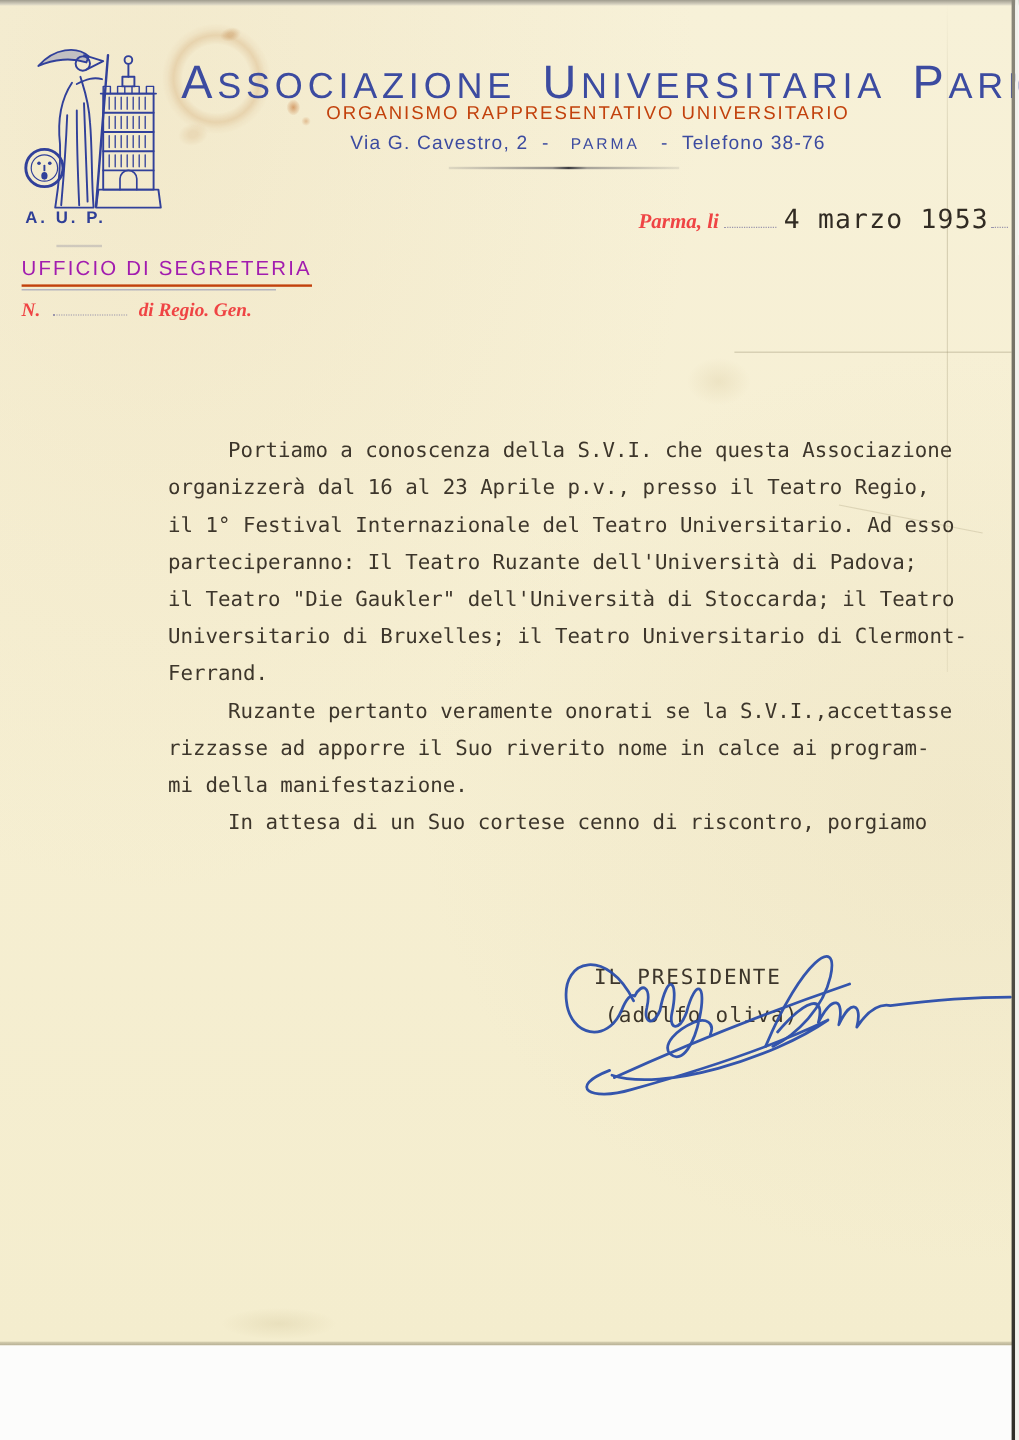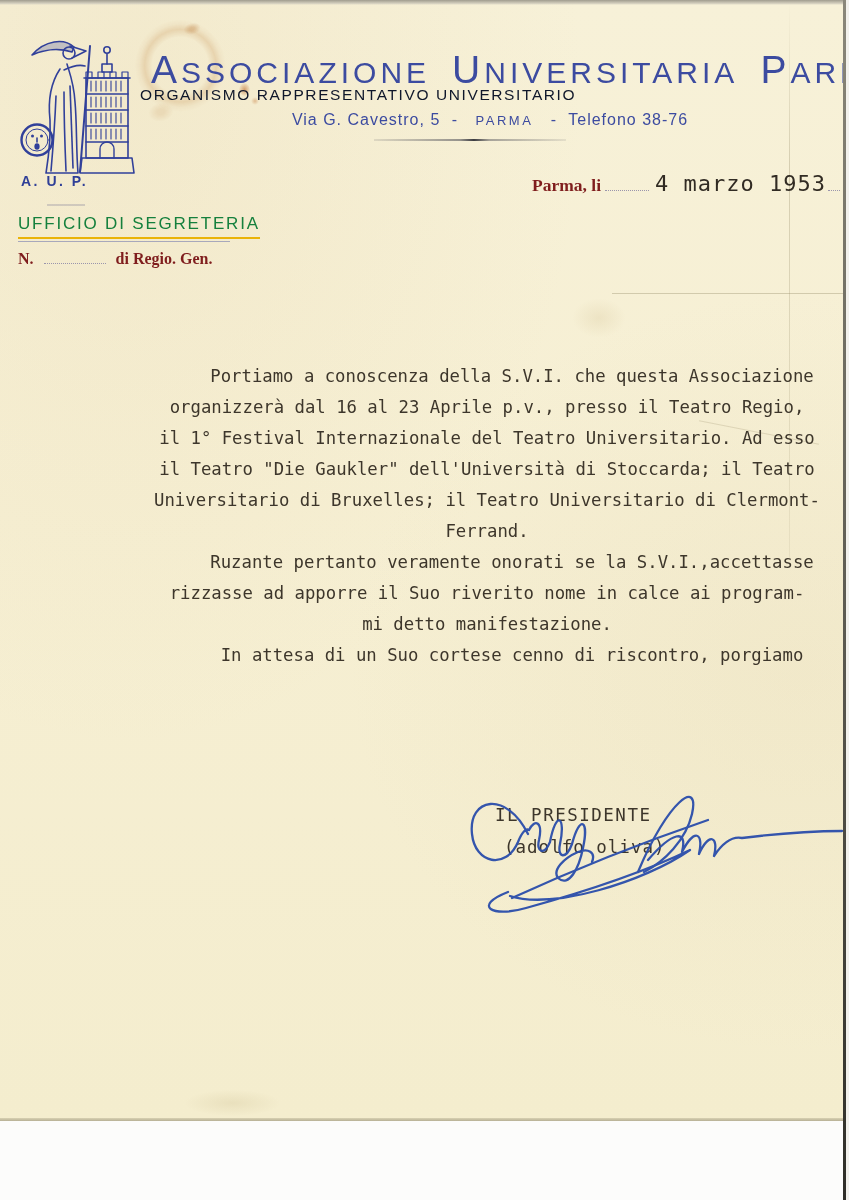--- a/index.html
+++ b/index.html
@@ -39,53 +39,53 @@
     background:radial-gradient(rgba(165,145,85,0.14), transparent 72%);}
   .crease-v{position:absolute;left:789px;top:0;width:1px;height:560px;
     background:linear-gradient(rgba(150,140,105,0), rgba(150,140,105,0.35) 30%, rgba(150,140,105,0.12));}
   .crease-h{position:absolute;left:612px;top:293px;width:231px;height:1px;background:rgba(150,140,105,0.38);}
   .crease-d{position:absolute;left:698px;top:432px;width:122px;height:1px;background:rgba(150,140,105,0.25);transform:rotate(11deg);}
   .logo-box{position:absolute;left:20px;top:36px;width:122px;height:142px;}
   .org-title{position:absolute;left:140px;top:44px;width:700px;text-align:center;
     color:#3c4ba0;font-size:30px;font-weight:400;letter-spacing:4px;white-space:nowrap;}
   .org-title .w{display:inline-block;margin:4px 11px;text-transform:uppercase;}
   .org-title .w::first-letter{font-size:39px;}
-  .org-subtitle{position:absolute;left:140px;top:86px;width:700px;text-align:left;
-    color:#0f172a;font-size:15.5px;letter-spacing:1.6px;font-weight:500;}
+  .org-subtitle{position:absolute;left:140px;top:86px;width:700px;text-align:center;
+    color:#c2410c;font-size:15.5px;letter-spacing:1.6px;font-weight:500;}
   .org-address{position:absolute;left:140px;top:111px;width:700px;text-align:center;
     color:#3c4ba0;font-size:16px;letter-spacing:1px;font-weight:500;}
   .org-address .city{font-size:13px;letter-spacing:2.5px;margin:0 6px;}
   .org-address .dash{margin:0 6px;}
   .header-rule{position:absolute;left:374px;top:139px;width:192px;height:2px;
     background:linear-gradient(90deg, rgba(90,90,100,0.15), rgba(70,70,80,0.55) 45%, #3b3b40 52%, rgba(70,70,80,0.45) 60%, rgba(90,90,100,0.12));}
 
   .aup{position:absolute;left:21px;top:173px;color:#2f3f97;font-size:14px;font-weight:700;letter-spacing:2.5px;}
   .aup-dash{position:absolute;left:47px;top:204px;width:38px;height:2px;background:rgba(100,100,140,0.25);}
 
-  .office{position:absolute;left:18px;top:214px;color:#15803d;font-size:17px;font-weight:500;
-    letter-spacing:1.8px;padding-bottom:3px;border-bottom:2px solid #eab308;}
+  .office{position:absolute;left:18px;top:214px;color:#a21caf;font-size:17px;font-weight:500;
+    letter-spacing:1.8px;padding-bottom:3px;border-bottom:2px solid #c2410c;}
   .office-underline2{position:absolute;left:18px;top:241px;width:212px;height:1px;background:rgba(56,68,160,0.40);}
 
-  .serif-it{font-family:"Liberation Serif",serif;font-weight:700;color:#7f1d1d;}
+  .serif-it{font-family:"Liberation Serif",serif;font-style:italic;font-weight:700;color:#ef4444;}
   .protocol{position:absolute;left:18px;top:250px;display:flex;align-items:baseline;font-size:16px;}
   .dotted{border-bottom:1px dotted #9a95ac;display:inline-block;height:12px;}
   .protocol .dotted{width:62px;margin:0 10px;}
 
   .dateline{position:absolute;left:532px;top:171px;width:308px;display:flex;align-items:baseline;}
   .dateline .place{font-size:17.5px;}
   .dateline .lead1{width:44px;margin-left:4px;}
   .dateline .lead2{flex:1 1 auto;margin-left:2px;}
   .mono{font-family:"DejaVu Sans Mono","Liberation Mono",monospace;}
   .date-value{font-size:22px;color:#312b23;letter-spacing:1px;margin-left:6px;font-weight:500;}
 
   
   .letter-body{position:absolute;left:140px;top:361px;width:694px;
     font-family:"DejaVu Sans Mono","Liberation Mono",monospace;
     font-size:17.3px;line-height:31px;color:#3d362b;font-weight:500;}
-  .letter-body .line{height:31px;white-space:nowrap;text-align:center;}
+  .letter-body .line{height:31px;white-space:nowrap;}
   .letter-body .indent{padding-left:50px;}
 
   
   .sig-role{position:absolute;left:495px;top:805px;font-size:17.5px;letter-spacing:1.5px;color:#3d362b;font-weight:500;}
   .sig-typed{position:absolute;left:504px;top:837px;font-size:17.5px;letter-spacing:1px;color:#3d362b;font-weight:500;}
   .sig-svg{position:absolute;left:428px;top:772px;width:420px;height:148px;}
 </style>
 </head>
 <body>
 
@@ -141,21 +141,21 @@
         <circle cx="87" cy="14" r="3.2"></circle>
       </g>
     </svg>
   </div>
 
   <div class="org-title">
     <span class="w">Associazione</span><span class="w">Universitaria</span><span class="w">Parmense</span>
   </div>
   <div class="org-subtitle">ORGANISMO RAPPRESENTATIVO UNIVERSITARIO</div>
   <div class="org-address">
-    <span>Via G. Cavestro, 5</span>
+    <span>Via G. Cavestro, 2</span>
     <span class="dash">-</span>
     <span class="city">PARMA</span>
     <span class="dash">-</span>
     <span>Telefono 38-76</span>
   </div>
   <div class="header-rule"></div>
 
   <div class="aup">A. U. P.</div>
   <div class="aup-dash"></div>
 
@@ -172,26 +172,27 @@
     <span class="serif-it place">Parma, li</span>
     <span class="dotted lead1"></span>
     <span class="mono date-value">4 marzo 1953</span>
     <span class="dotted lead2"></span>
   </div>
 
   <div class="letter-body">
     <div class="line indent">Portiamo a conoscenza della S.V.I. che questa Associazione</div>
     <div class="line">organizzerà dal 16 al 23 Aprile p.v., presso il Teatro Regio,</div>
     <div class="line">il 1° Festival Internazionale del Teatro Universitario. Ad esso</div>
+    <div class="line">parteciperanno: Il Teatro Ruzante dell'Università di Padova;</div>
     <div class="line">il Teatro "Die Gaukler" dell'Università di Stoccarda; il Teatro</div>
     <div class="line">Universitario di Bruxelles; il Teatro Universitario di Clermont-</div>
     <div class="line">Ferrand.</div>
     <div class="line indent">Ruzante pertanto veramente onorati se la S.V.I.,accettasse</div>
     <div class="line">rizzasse ad apporre il Suo riverito nome in calce ai program-</div>
-    <div class="line">mi detto manifestazione.</div>
+    <div class="line">mi della manifestazione.</div>
     <div class="line indent">In attesa di un Suo cortese cenno di riscontro, porgiamo</div>
   </div>
 
   <div class="sig-role mono">IL PRESIDENTE</div>
   <div class="sig-typed mono">(adolfo oliva)</div>
 
   <svg class="sig-svg" viewBox="0 0 420 148" fill="none" stroke="#2a4dab" stroke-width="2.3" stroke-linecap="round" stroke-linejoin="round" opacity="0.95">
     <path d="M100,62 C78,18 40,26 44,62 C47,92 78,98 90,70 C94,60 98,56 101,58
              C107,46 115,50 111,68 C108,80 116,84 122,70
              C128,38 138,44 132,72 C129,86 138,88 144,72

